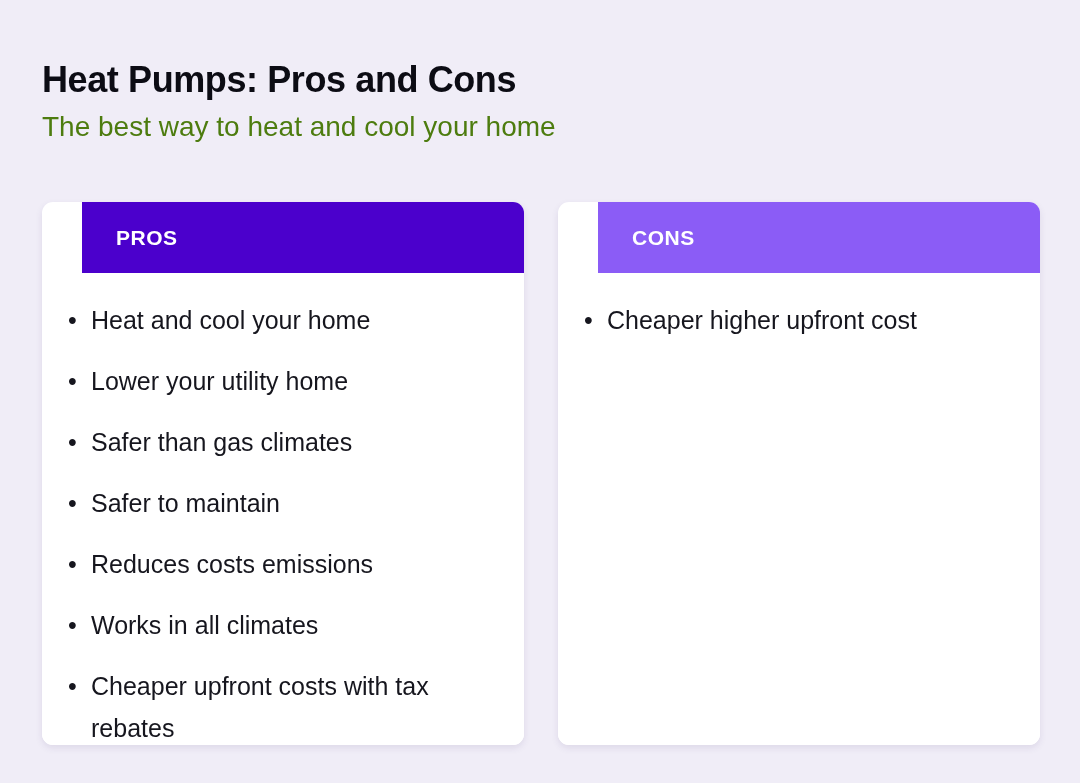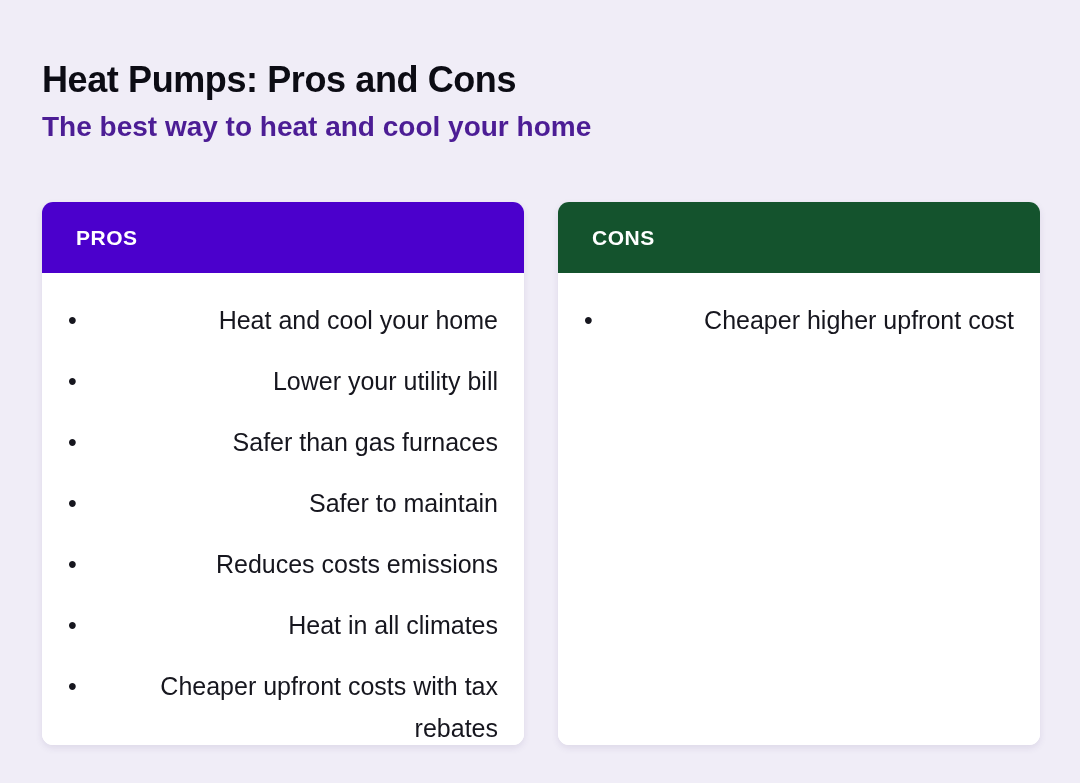--- a/index.html
+++ b/index.html
@@ -30,22 +30,22 @@
     font-size: 36px;
     font-weight: bold;
     color: #0c0c14;
     letter-spacing: -0.4px;
     line-height: 44px;
     margin: 0;
     white-space: nowrap;
   }
   .page-subtitle {
     font-size: 28px;
-    font-weight: bold;
-    color: #4c1d95;
+    font-weight: normal;
+    color: #4d7c0f;
     line-height: 38px;
     margin: 6px 0 0 0;
     white-space: nowrap;
   }
   .cards-row {
     position: absolute;
     left: 42px;
     top: 202px;
     width: 998px;
     display: flex;
@@ -62,26 +62,27 @@
     overflow: hidden;
     box-sizing: border-box;
   }
   .card-header {
     height: 71px;
     flex: 0 0 71px;
     display: flex;
     align-items: center;
     padding-left: 34px;
     box-sizing: border-box;
+    margin-left: 40px;
   }
   .card-header.pros {
     background: #4b00cc;
   }
   .card-header.cons {
-    background: #14532d;
+    background: #8b5cf6;
   }
   .card-header-title {
     color: #ffffff;
     font-size: 21px;
     font-weight: bold;
     letter-spacing: 0.5px;
   }
   .card-body {
     flex: 1 1 auto;
     background: #ffffff;
@@ -107,21 +108,20 @@
   .bullet-dot {
     flex: 0 0 auto;
     width: 23px;
     font-size: 25px;
     line-height: 42px;
     color: #16161e;
     text-align: left;
   }
   .bullet-text {
     flex: 1 1 auto;
-    text-align: right;
   }
   .cons .bullet-list .bullet-item {
     margin-bottom: 0;
   }
 </style>
 </head>
 <body>
 
 <div class="page">
 
@@ -137,37 +137,37 @@
         <span class="card-header-title">PROS</span>
       </div>
       <div class="card-body">
         <ul class="bullet-list">
           <li class="bullet-item">
             <span class="bullet-dot">•</span>
             <span class="bullet-text">Heat and cool your home</span>
           </li>
           <li class="bullet-item">
             <span class="bullet-dot">•</span>
-            <span class="bullet-text">Lower your utility bill</span>
+            <span class="bullet-text">Lower your utility home</span>
           </li>
           <li class="bullet-item">
             <span class="bullet-dot">•</span>
-            <span class="bullet-text">Safer than gas furnaces</span>
+            <span class="bullet-text">Safer than gas climates</span>
           </li>
           <li class="bullet-item">
             <span class="bullet-dot">•</span>
             <span class="bullet-text">Safer to maintain</span>
           </li>
           <li class="bullet-item">
             <span class="bullet-dot">•</span>
             <span class="bullet-text">Reduces costs emissions</span>
           </li>
           <li class="bullet-item">
             <span class="bullet-dot">•</span>
-            <span class="bullet-text">Heat in all climates</span>
+            <span class="bullet-text">Works in all climates</span>
           </li>
           <li class="bullet-item">
             <span class="bullet-dot">•</span>
             <span class="bullet-text">Cheaper upfront costs with tax rebates</span>
           </li>
         </ul>
       </div>
     </div>
 
     <div class="card cons">

